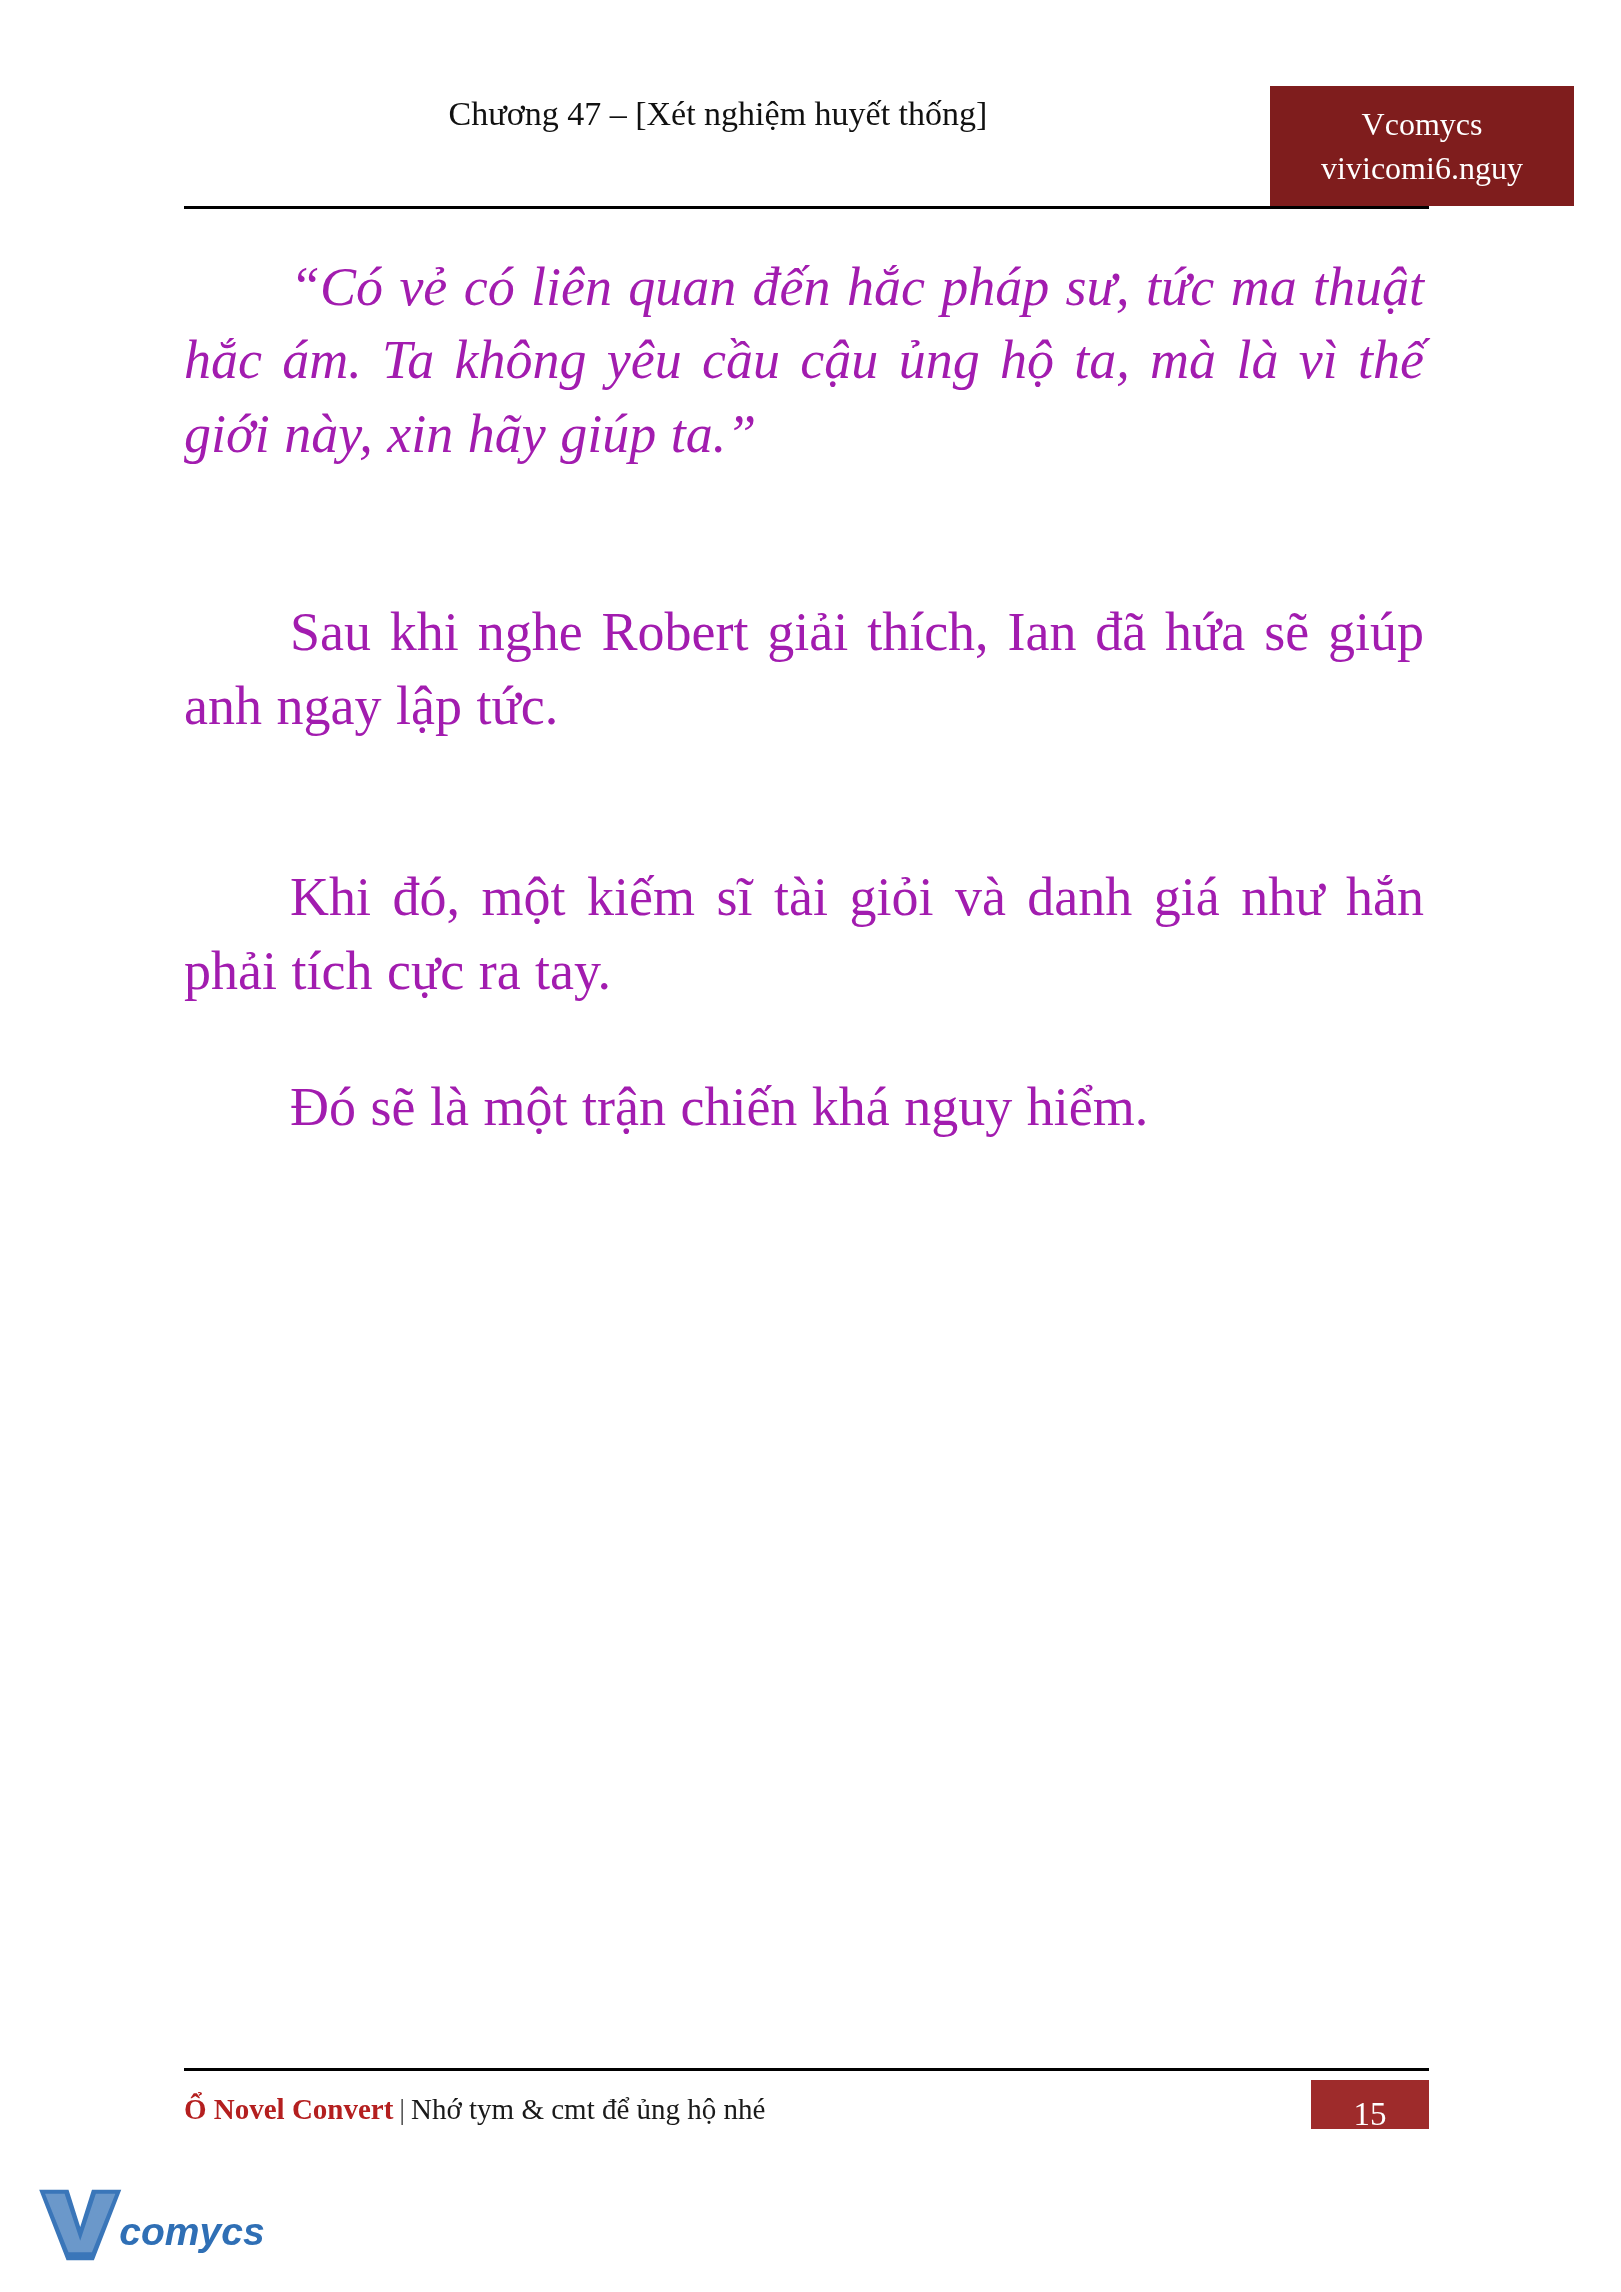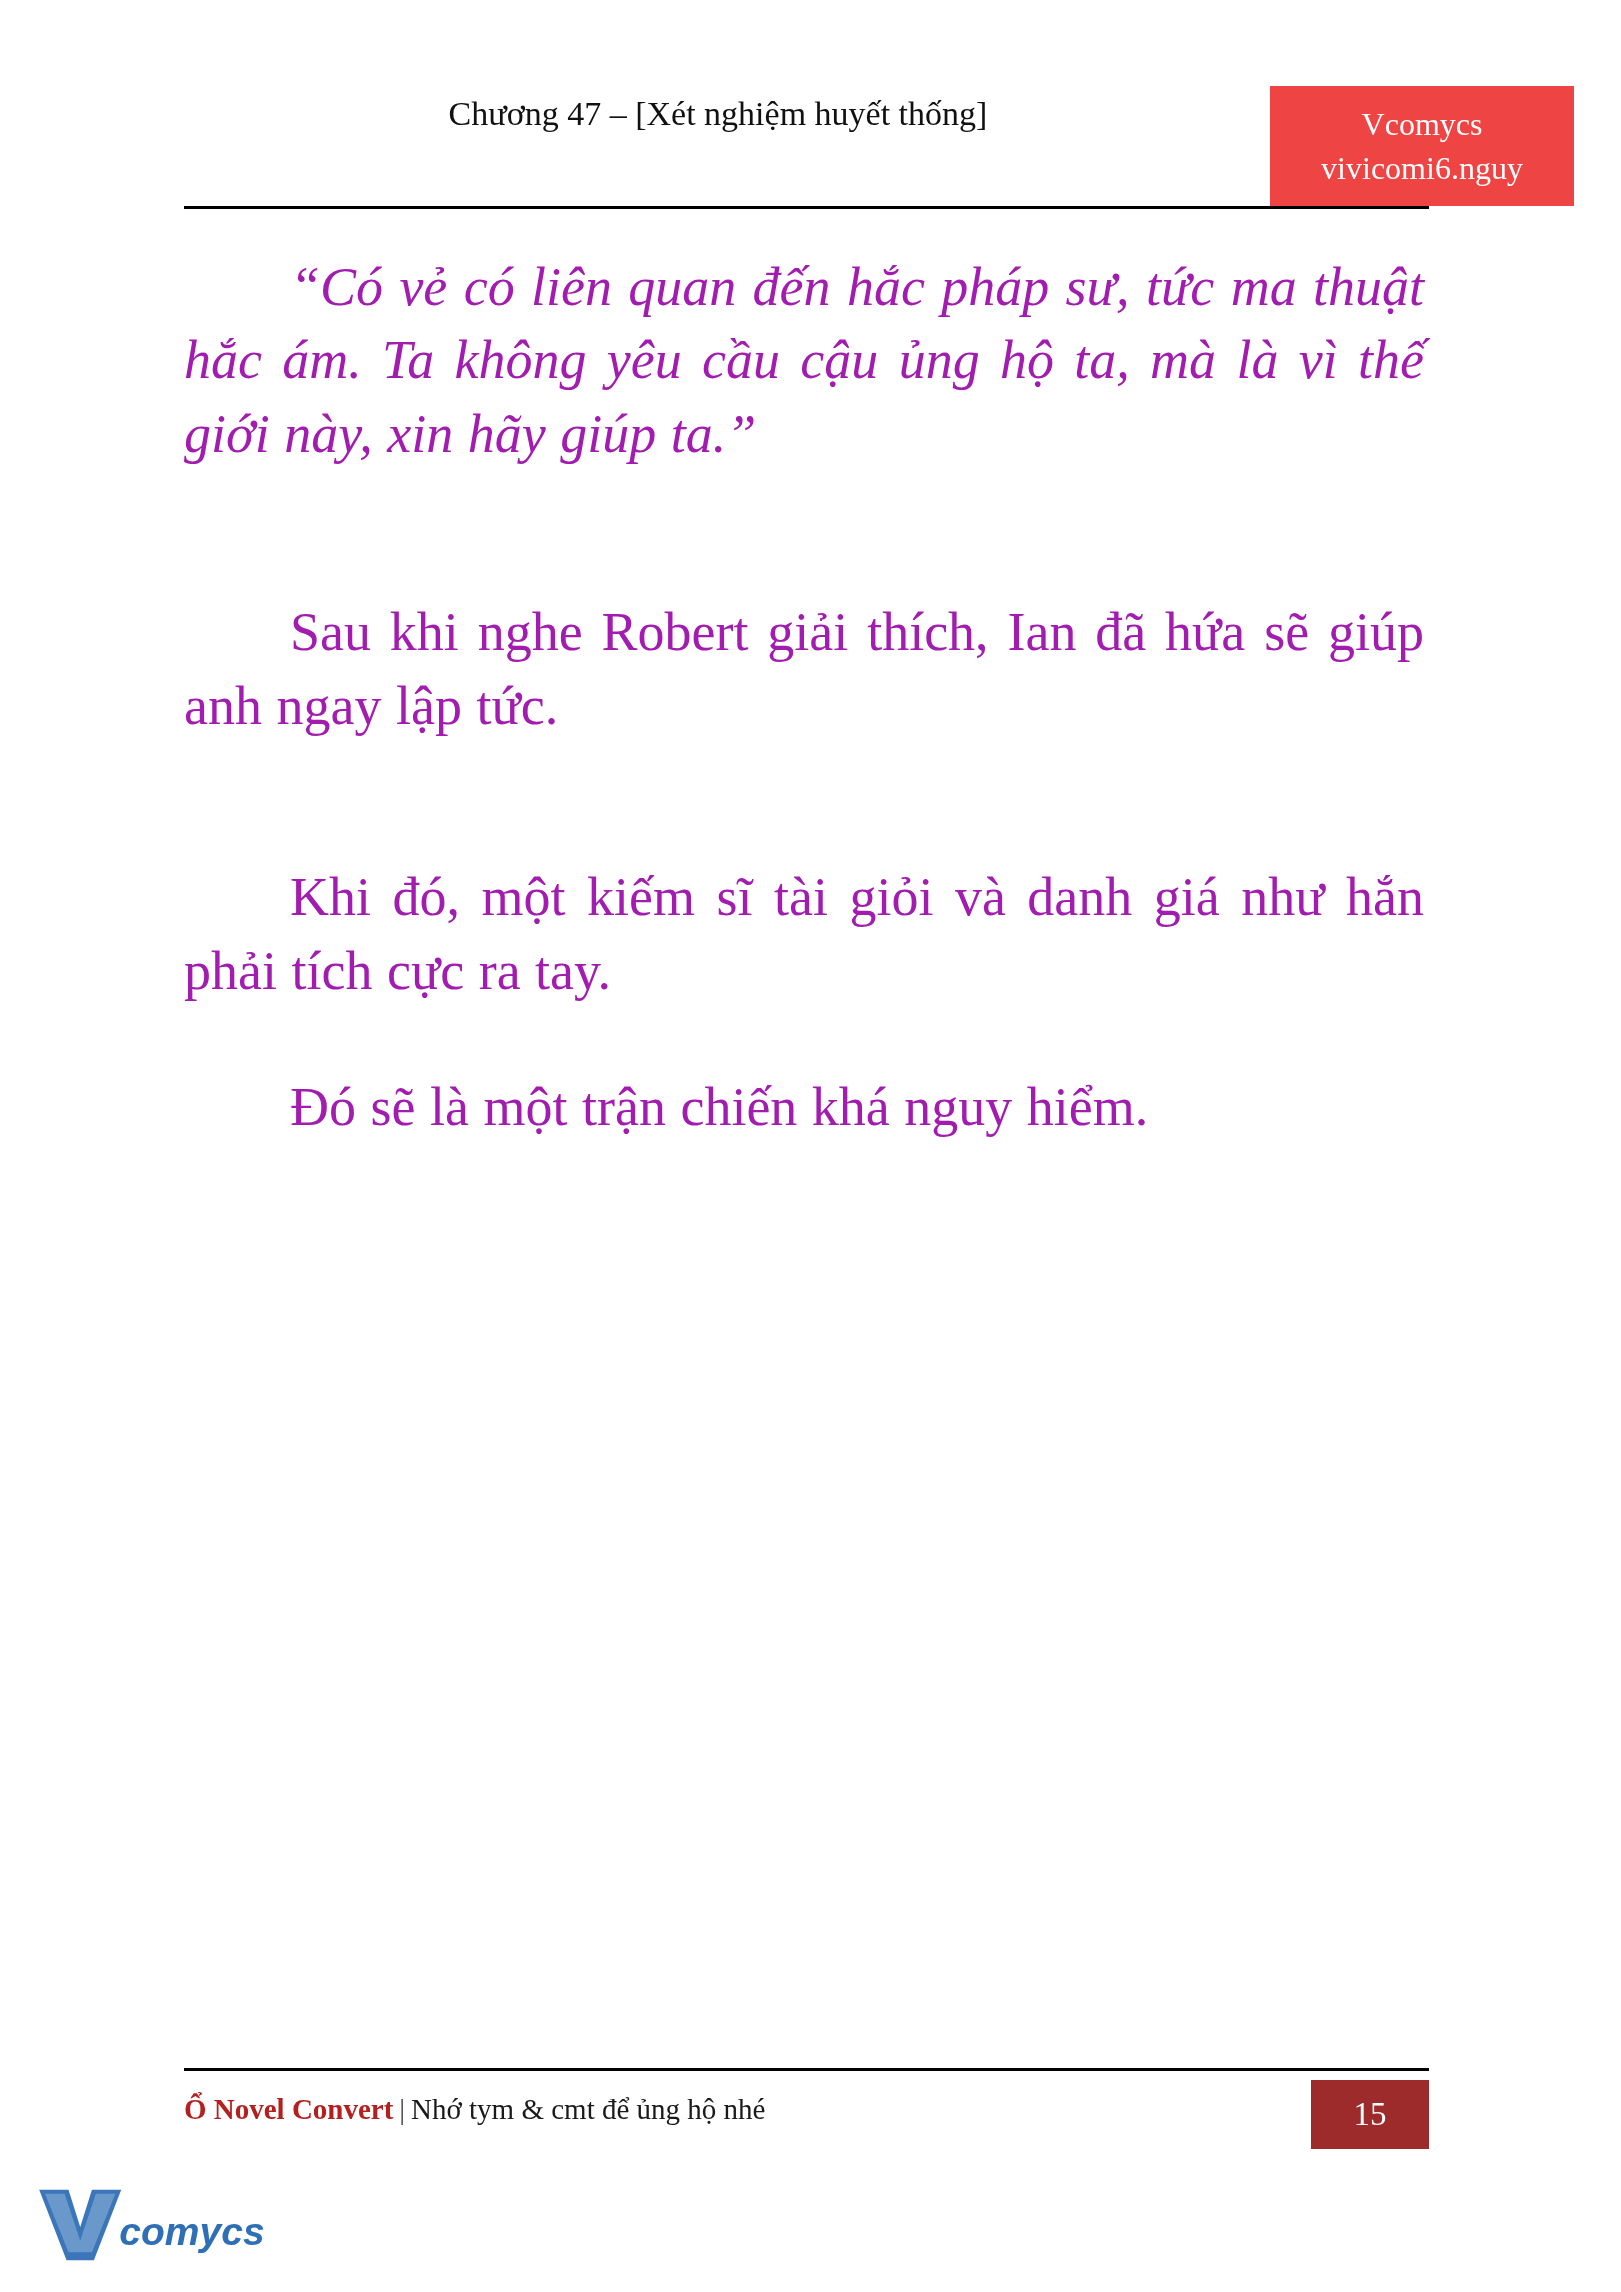--- a/index.html
+++ b/index.html
@@ -53,21 +53,21 @@
   }
   .header-line1 { display: block; }
   .header-line2 { display: block; }
 
   .header-badge {
     position: absolute;
     left: 1086px;
     top: -3.9px;
     width: 304px;
     height: 120px;
-    background: #ef4444;
+    background: #7f1d1d;
     color: #ffffff;
     text-align: center;
     font-size: 32px;
     line-height: 1.38;
     padding-top: 15.7px;
     box-sizing: border-box;
     font-family: "Liberation Serif", serif;
   }
   .header-badge span { display: block; }
 
@@ -133,21 +133,21 @@
   }
   .footer-sep {
     color: #444444;
     padding: 0 5.9px;
   }
   .footer-pagebox {
     position: absolute;
     right: 0;
     top: 0;
     width: 118px;
-    height: 69px;
+    height: 49px;
     background: #9e2b2b;
     color: #ffffff;
     font-size: 33px;
     text-align: center;
     line-height: 69px;
     font-family: "Liberation Serif", serif;
   }
 
   
   .watermark {

